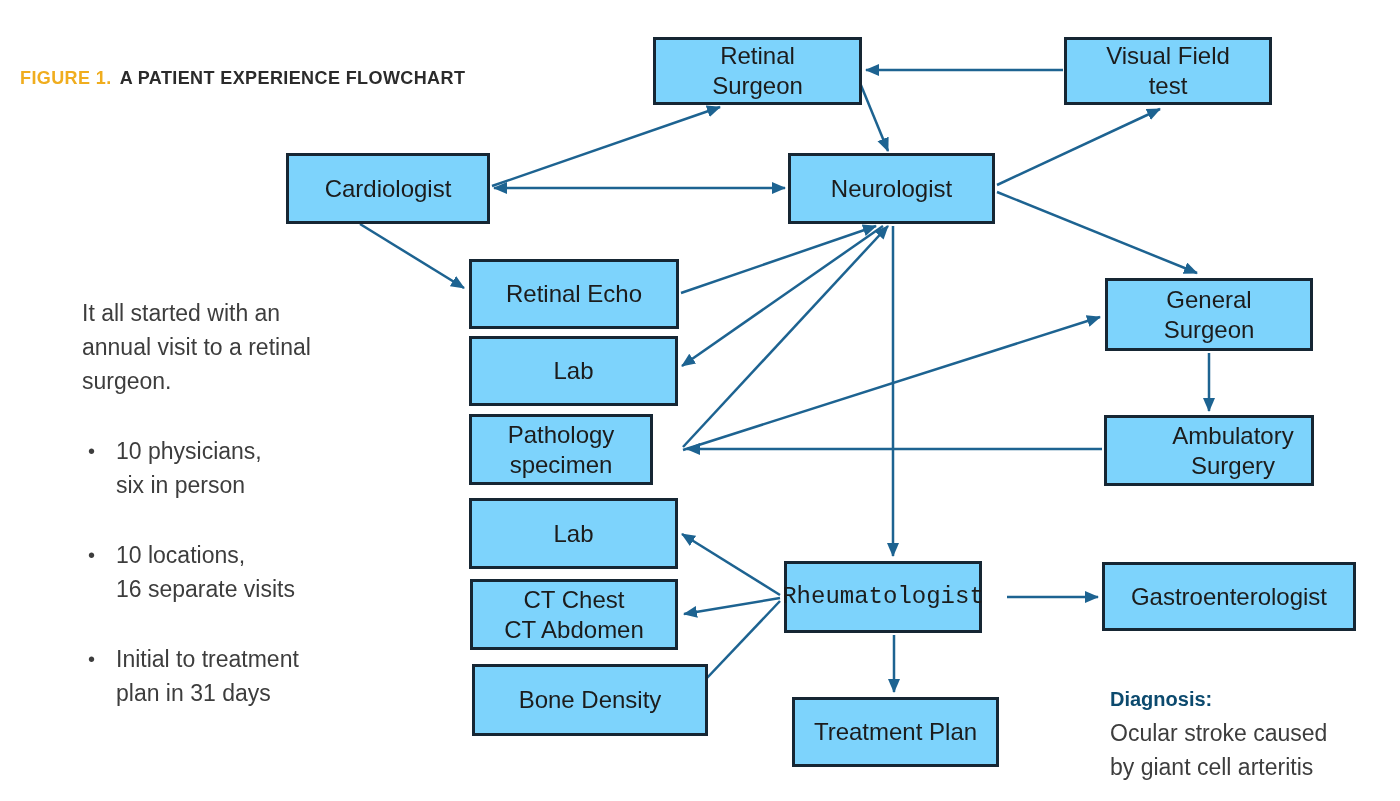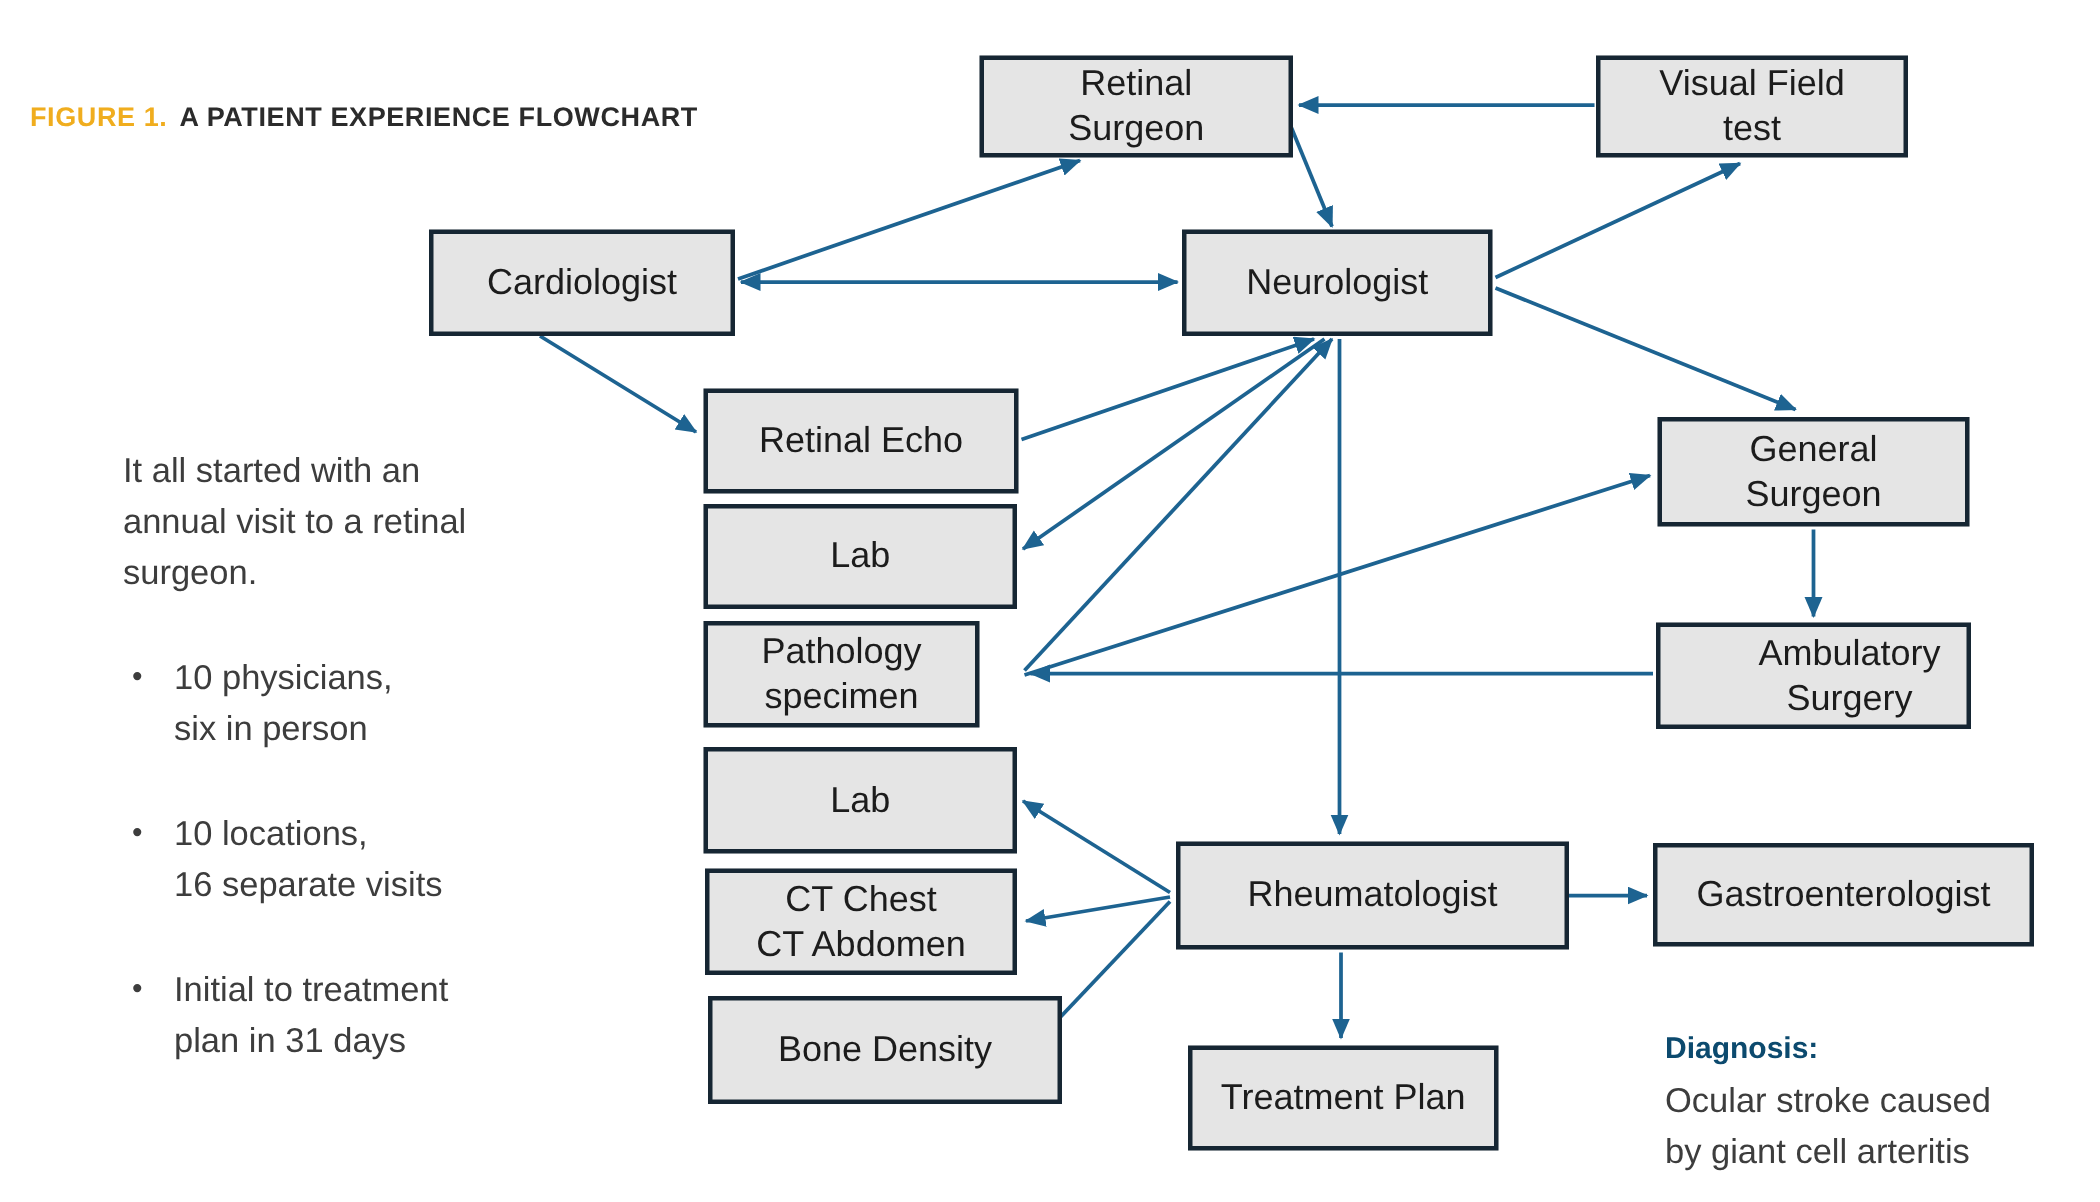--- a/index.html
+++ b/index.html
@@ -23,21 +23,21 @@
   #intro-text { white-space:pre-line; }
   #bullet-list { list-style:none; margin:0; padding:0; }
   #bullet-list li { display:flex; margin-top:36px; }
   #bullet-list .dot { width:28px; flex:0 0 28px; font-size:20px; padding-left:6px; }
   #bullet-list .btxt { white-space:pre-line; }
   
   #diagram { position:absolute; left:0; top:0; width:1400px; height:801px; }
   #edge-layer { position:absolute; left:0; top:0; }
   .flow-node {
     position:absolute; box-sizing:border-box;
-    background:#e5e5e5; border:3px solid #162633;
+    background:#7dd3fc; border:3px solid #162633;
     display:flex; align-items:center; justify-content:center;
     text-align:center; white-space:pre-line;
     font-size:24px; line-height:30px; color:#1c1c1c;
   }
   
   #diagnosis {
     position:absolute; left:1110px; top:660px; width:290px;
     color:#3d3d3d; font-size:23px; line-height:34px;
   }
   #diagnosis-heading { font-weight:bold; font-size:20px; color:#0c4a6e;margin-top:22px; }
@@ -96,21 +96,21 @@
         <div class="flow-node" style="left: 469px; top: 414px; width: 184px; height: 71px; border-color: rgb(22, 38, 51);">Pathology
 specimen</div>
         <div class="flow-node" style="left: 1105px; top: 278px; width: 208px; height: 73px; border-color: rgb(22, 38, 51);">General
 Surgeon</div>
         <div class="flow-node" style="left: 1104px; top: 415px; width: 210px; height: 71px; border-color: rgb(22, 38, 51); padding-left: 48px;">Ambulatory
 Surgery</div>
         <div class="flow-node" style="left: 469px; top: 498px; width: 209px; height: 71px; border-color: rgb(22, 38, 51);">Lab</div>
         <div class="flow-node" style="left: 470px; top: 579px; width: 208px; height: 71px; border-color: rgb(22, 38, 51);">CT Chest
 CT Abdomen</div>
         <div class="flow-node" style="left: 472px; top: 664px; width: 236px; height: 72px; border-color: rgb(22, 38, 51);">Bone Density</div>
-        <div class="flow-node" style="left: 784px; top: 561px; width: 262px; height: 72px; border-color: rgb(22, 38, 51);">Rheumatologist</div>
+        <div class="flow-node" style="left: 784px; top: 561px; width: 198px; height: 72px; border-color: rgb(22, 38, 51); font-family: Liberation Mono, monospace;">Rheumatologist</div>
         <div class="flow-node" style="left: 1102px; top: 562px; width: 254px; height: 69px; border-color: rgb(22, 38, 51);">Gastroenterologist</div>
         <div class="flow-node" style="left: 792px; top: 697px; width: 207px; height: 70px; border-color: rgb(22, 38, 51);">Treatment Plan</div>
       </div>
   </div>
 
   <div id="side-text">
     <div id="intro-text">It all started with an
 annual visit to a retinal
 surgeon.</div>
     <ul id="bullet-list">

